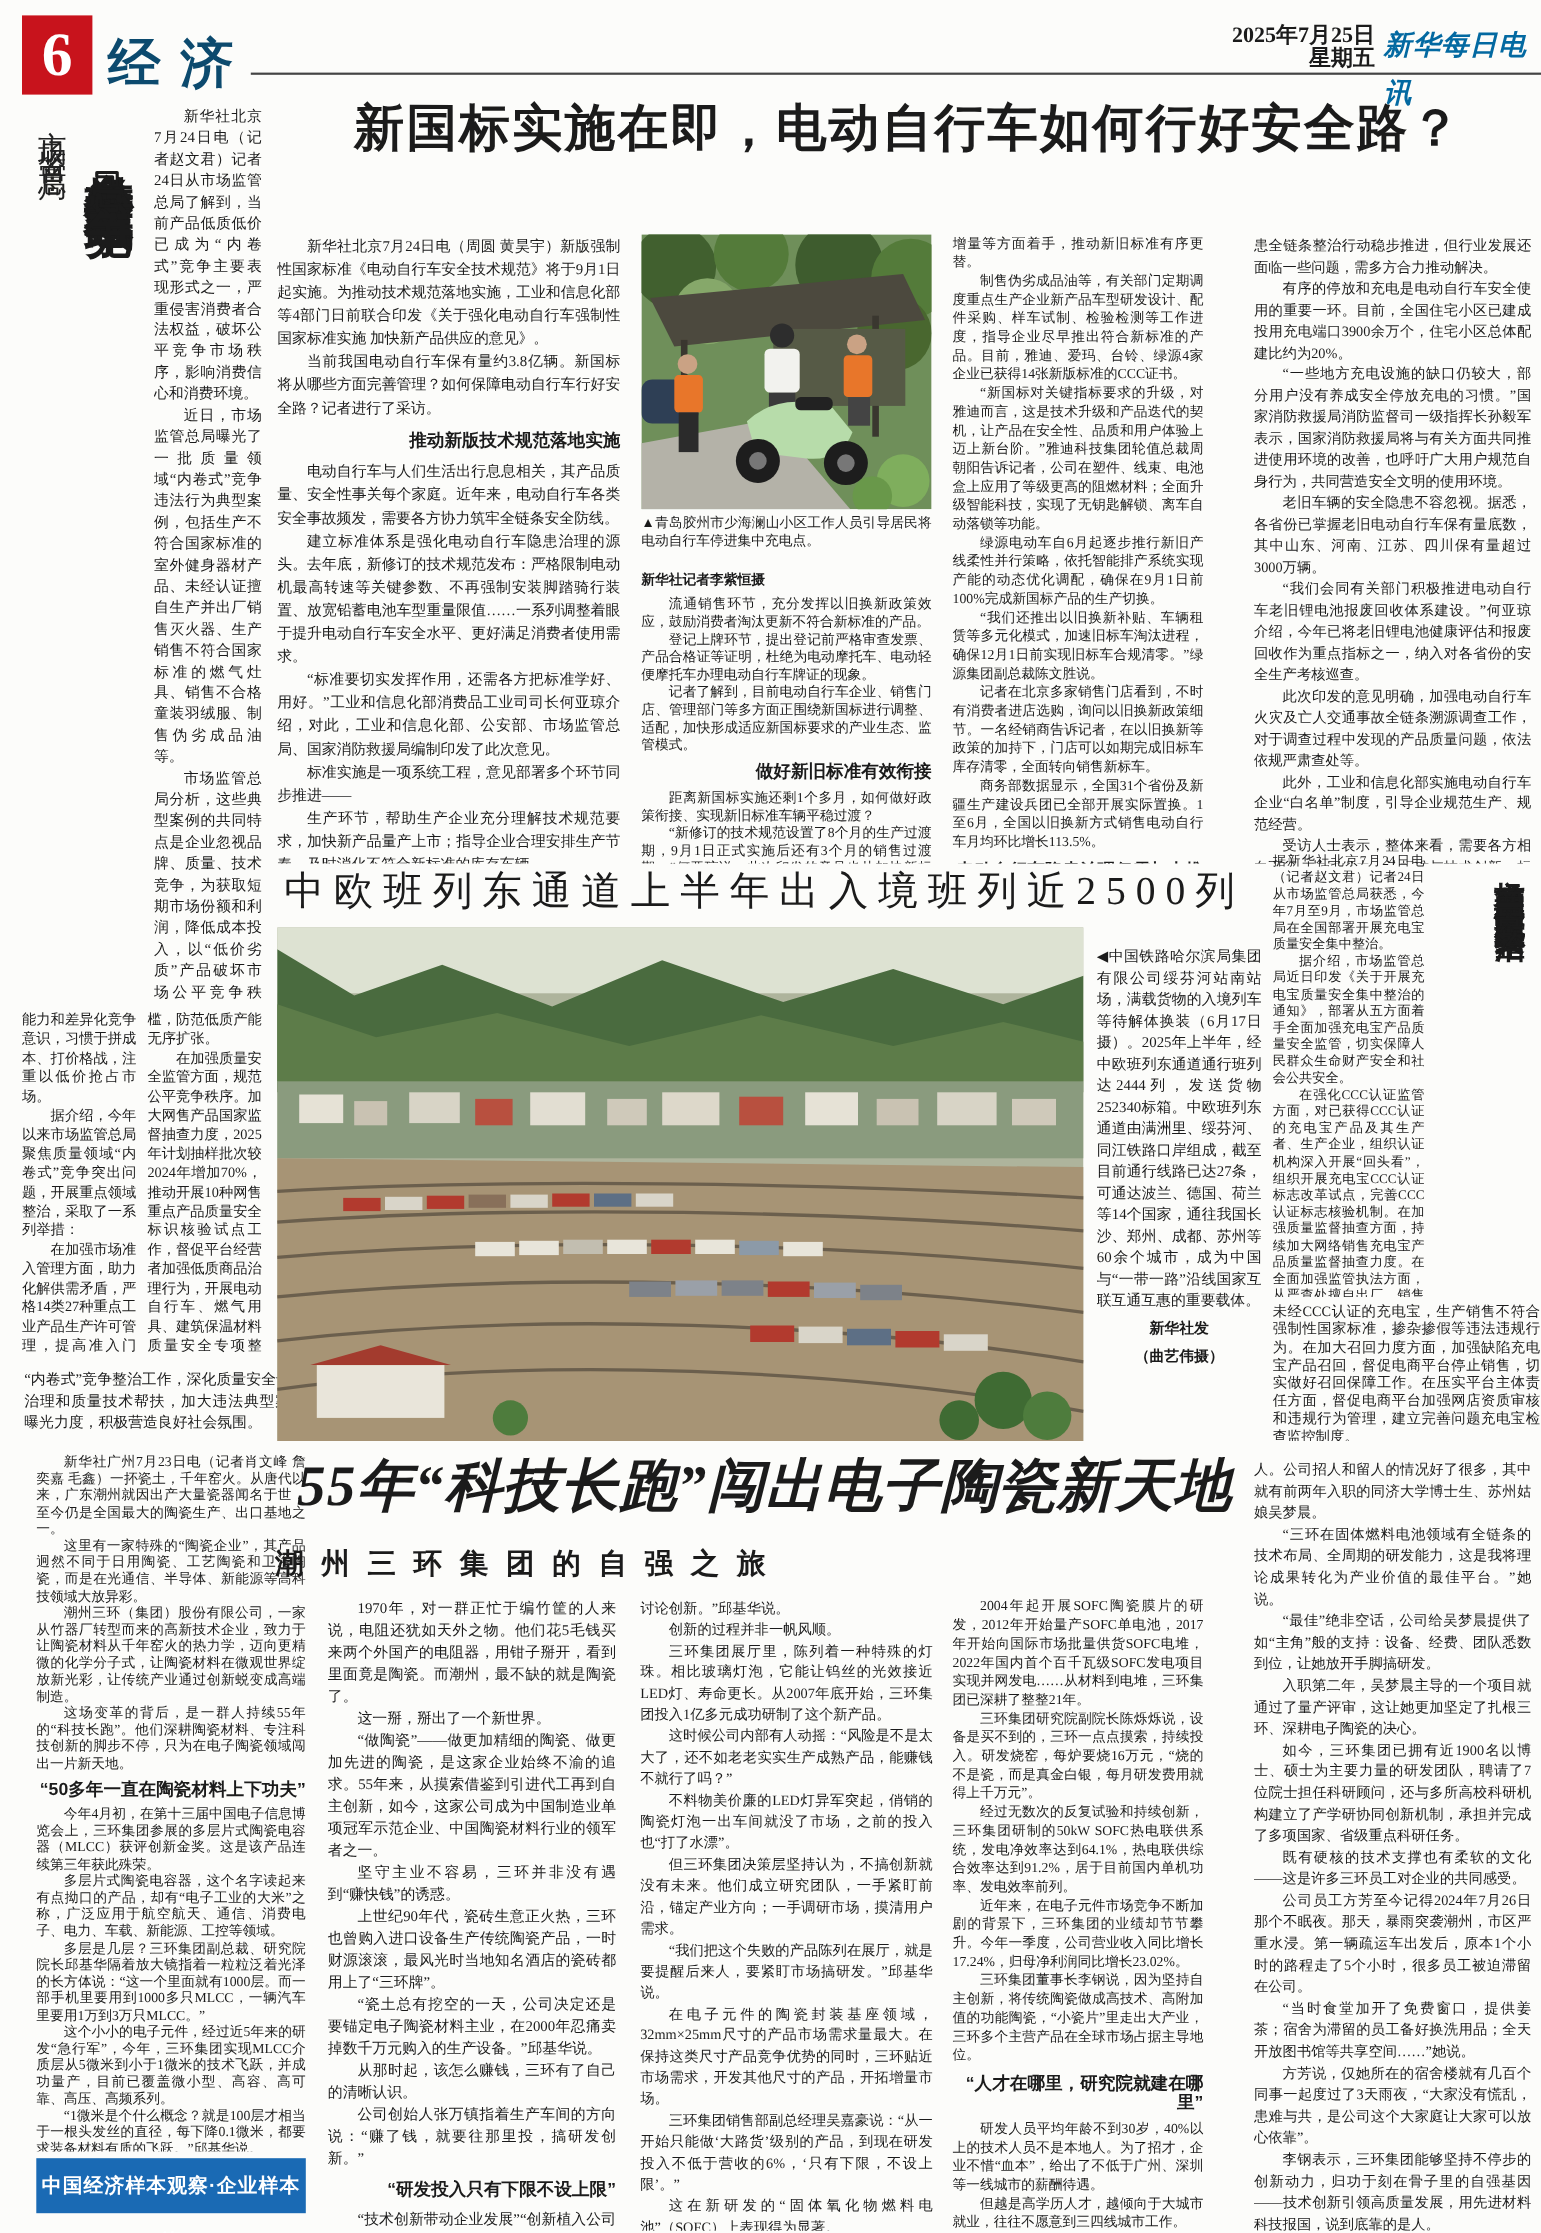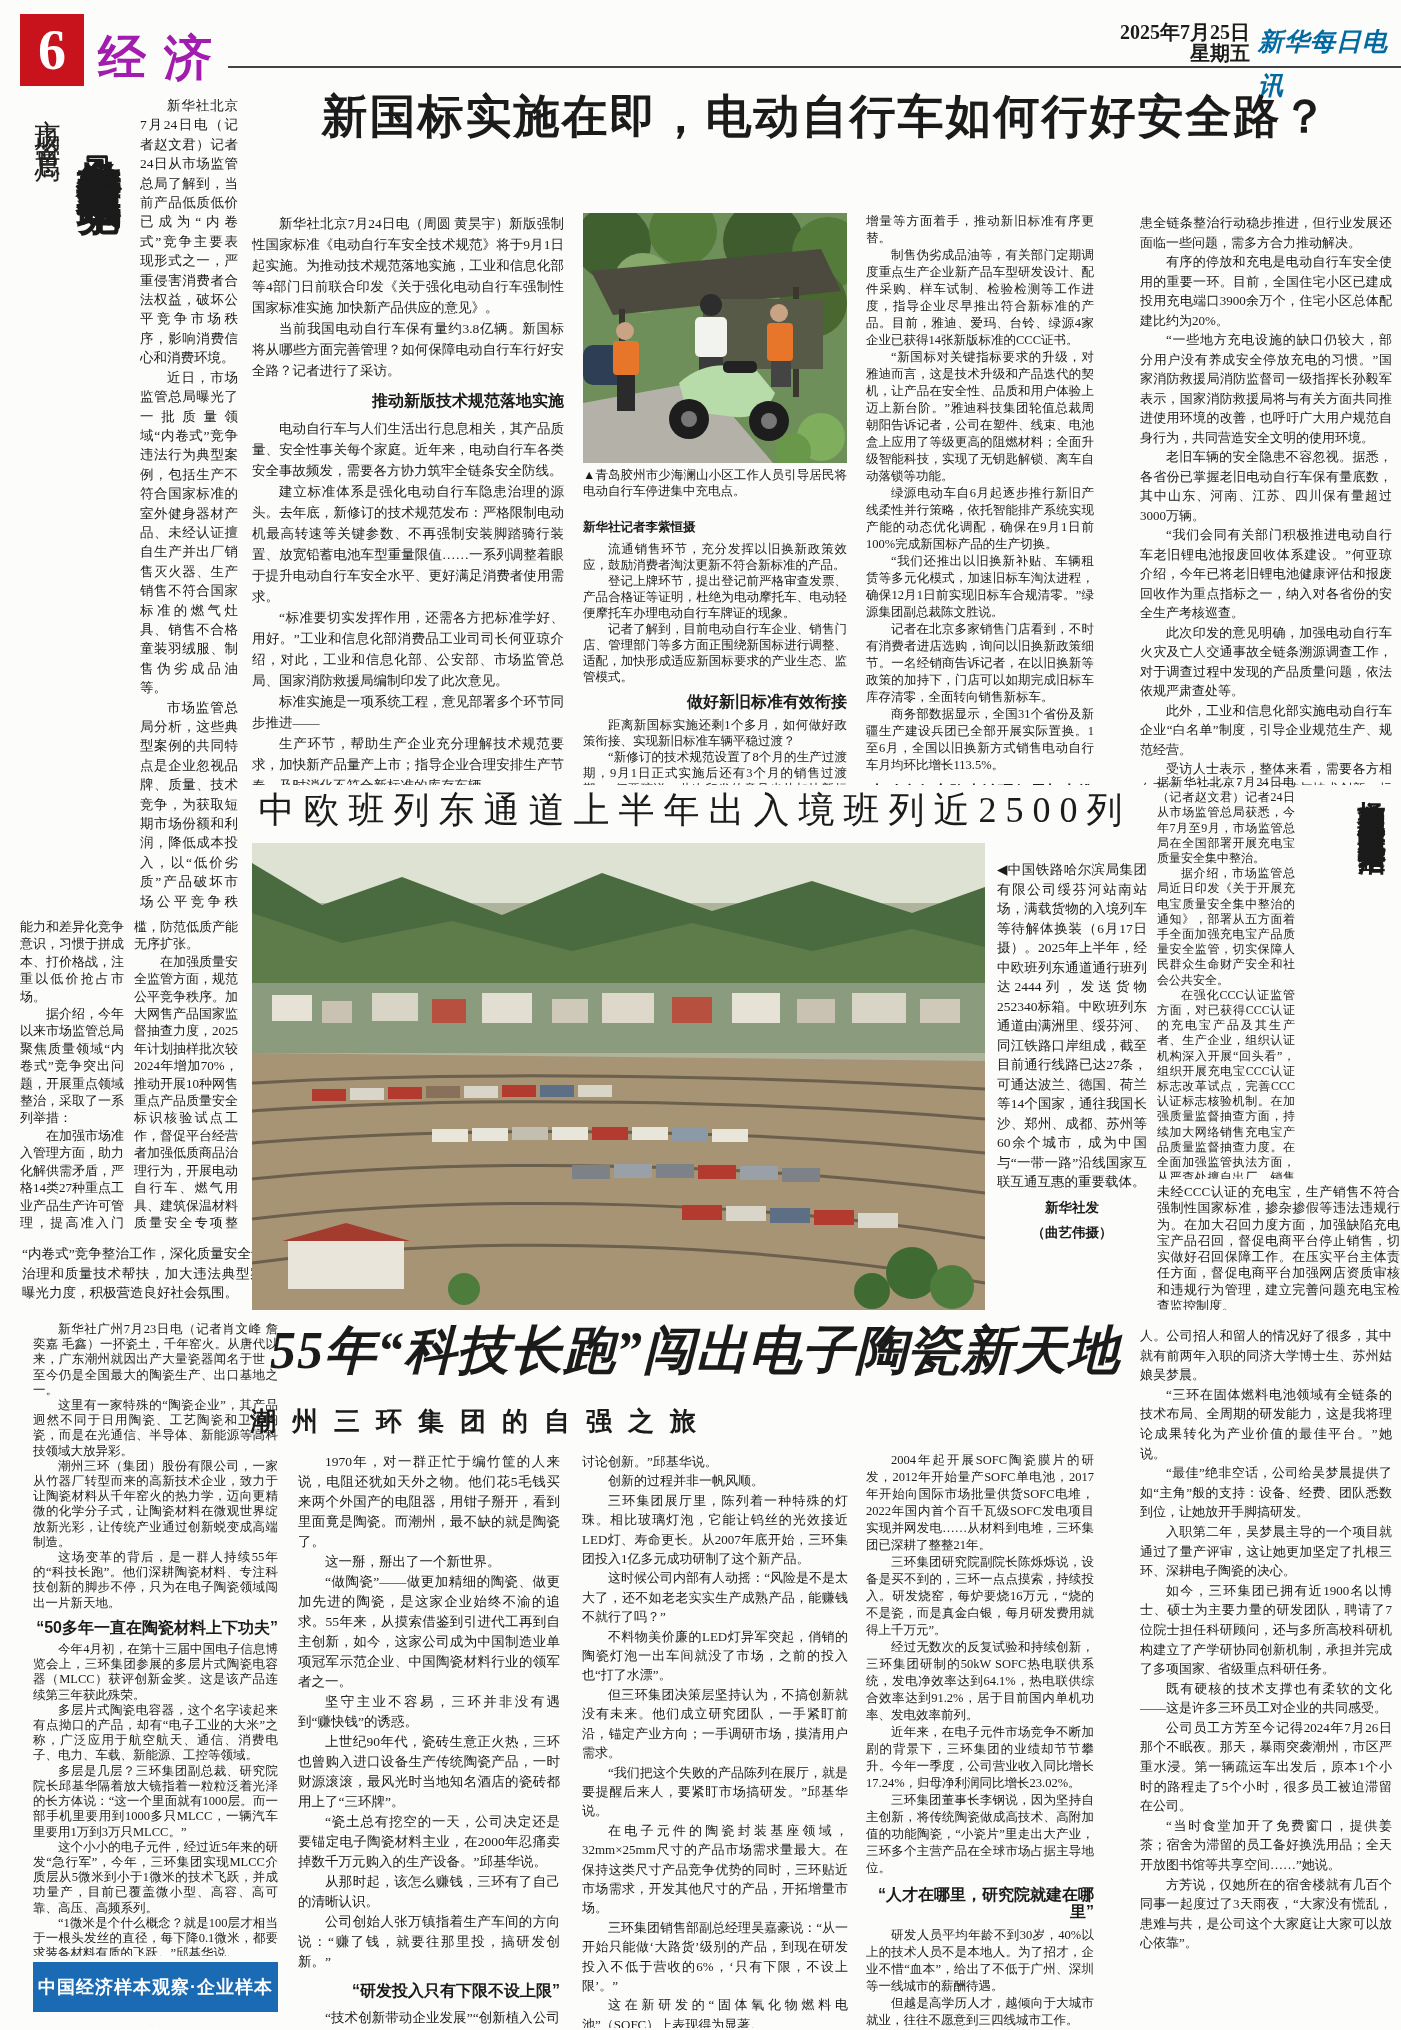--- a/index.html
+++ b/index.html
@@ -2,21 +2,21 @@
 <html><head>
 <meta charset="utf-8">
 <style>
   html,body{margin:0;padding:0;background:#e8e6e0;}
   #page{position:relative;width:1401px;height:2030px;background:#fcfcfa;margin:0 auto;
         font-family:"Liberation Serif","DejaVu Serif",serif;color:#1b1b1b;overflow:hidden;}
   .abs{position:absolute;}
   
   .pgbox{left:20px;top:14px;width:64px;height:72px;background:#c8131c;color:#fff;
          font-family:"Liberation Serif",serif;font-weight:700;font-size:56px;line-height:72px;text-align:center;}
-  .section{left:98px;top:26px;font-size:48px;font-weight:900;color:#a21caf;letter-spacing:18px;}
+  .section{left:98px;top:26px;font-size:48px;font-weight:900;color:#0c4a6e;letter-spacing:18px;}
   .hrule{left:228px;top:66px;width:1173px;height:2px;background:#444;}
   .dateblk{left:1060px;top:22px;width:190px;text-align:right;font-weight:700;font-size:20px;line-height:21px;}
   .masthead{left:1258px;top:20px;width:143px;color:#0369a1;font-weight:900;font-size:25px;
             font-style:italic;letter-spacing:1px;line-height:44px;}
   
   .col{position:absolute;text-align:justify;overflow:hidden;}
   .col .p{margin:0;text-indent:2em;}
   .col .p.noind{text-indent:0;}
   .colsub{font-family:"Liberation Sans","DejaVu Sans",sans-serif;font-weight:700;text-align:right;
           font-size:16px;margin:9px 0 7px;text-indent:0;}
@@ -309,15 +309,16 @@
   <div class="col bc4">
       <p class="p noind">人。公司招人和留人的情况好了很多，其中就有前两年入职的同济大学博士生、苏州姑娘吴梦晨。</p>
       <p class="p">“三环在固体燃料电池领域有全链条的技术布局、全周期的研发能力，这是我将理论成果转化为产业价值的最佳平台。”她说。</p>
       <p class="p">“最佳”绝非空话，公司给吴梦晨提供了如“主角”般的支持：设备、经费、团队悉数到位，让她放开手脚搞研发。</p>
       <p class="p">入职第二年，吴梦晨主导的一个项目就通过了量产评审，这让她更加坚定了扎根三环、深耕电子陶瓷的决心。</p>
       <p class="p">如今，三环集团已拥有近1900名以博士、硕士为主要力量的研发团队，聘请了7位院士担任科研顾问，还与多所高校科研机构建立了产学研协同创新机制，承担并完成了多项国家、省级重点科研任务。</p>
       <p class="p">既有硬核的技术支撑也有柔软的文化——这是许多三环员工对企业的共同感受。</p>
       <p class="p">公司员工方芳至今记得2024年7月26日那个不眠夜。那天，暴雨突袭潮州，市区严重水浸。第一辆疏运车出发后，原本1个小时的路程走了5个小时，很多员工被迫滞留在公司。</p>
       <p class="p">“当时食堂加开了免费窗口，提供姜茶；宿舍为滞留的员工备好换洗用品；全天开放图书馆等共享空间……”她说。</p>
       <p class="p">方芳说，仅她所在的宿舍楼就有几百个同事一起度过了3天雨夜，“大家没有慌乱，患难与共，是公司这个大家庭让大家可以放心依靠”。</p>
+      <p class="p">李钢表示，三环集团能够坚持不停步的创新动力，归功于刻在骨子里的自强基因——技术创新引领高质量发展，用先进材料科技报国，说到底靠的是人。</p>
     </div>
 
 </div>
 
 </body></html>

